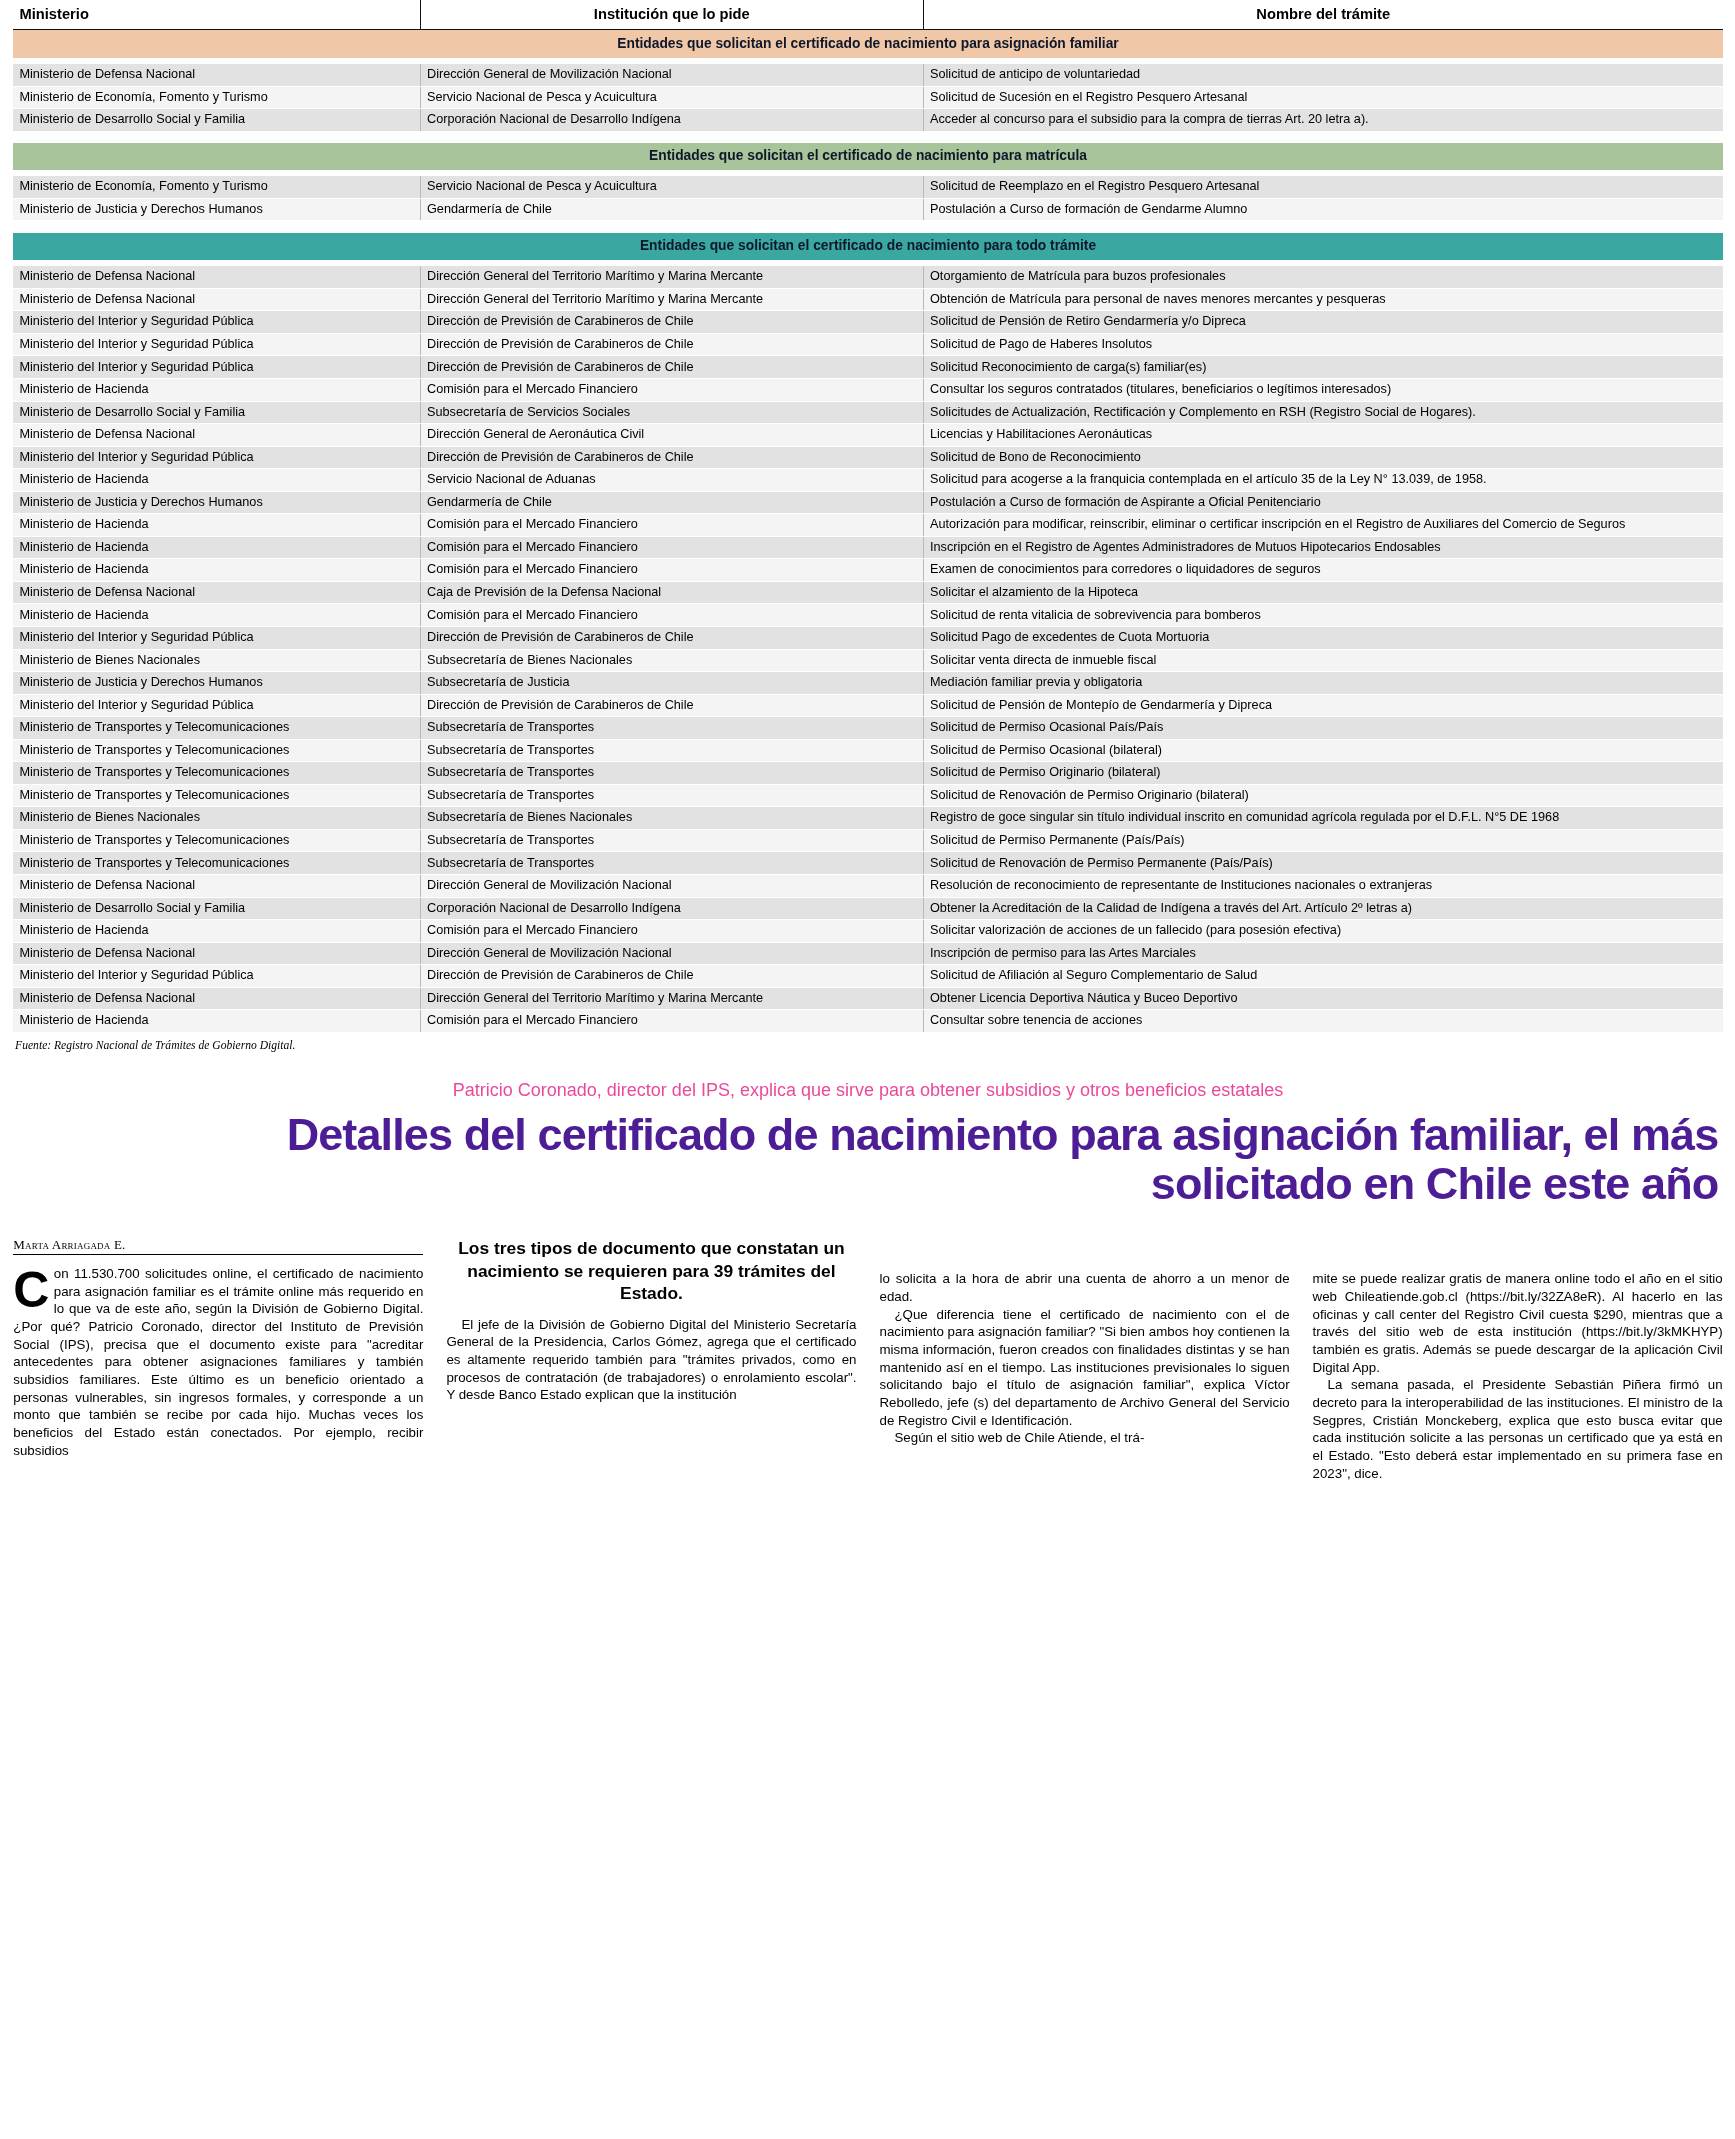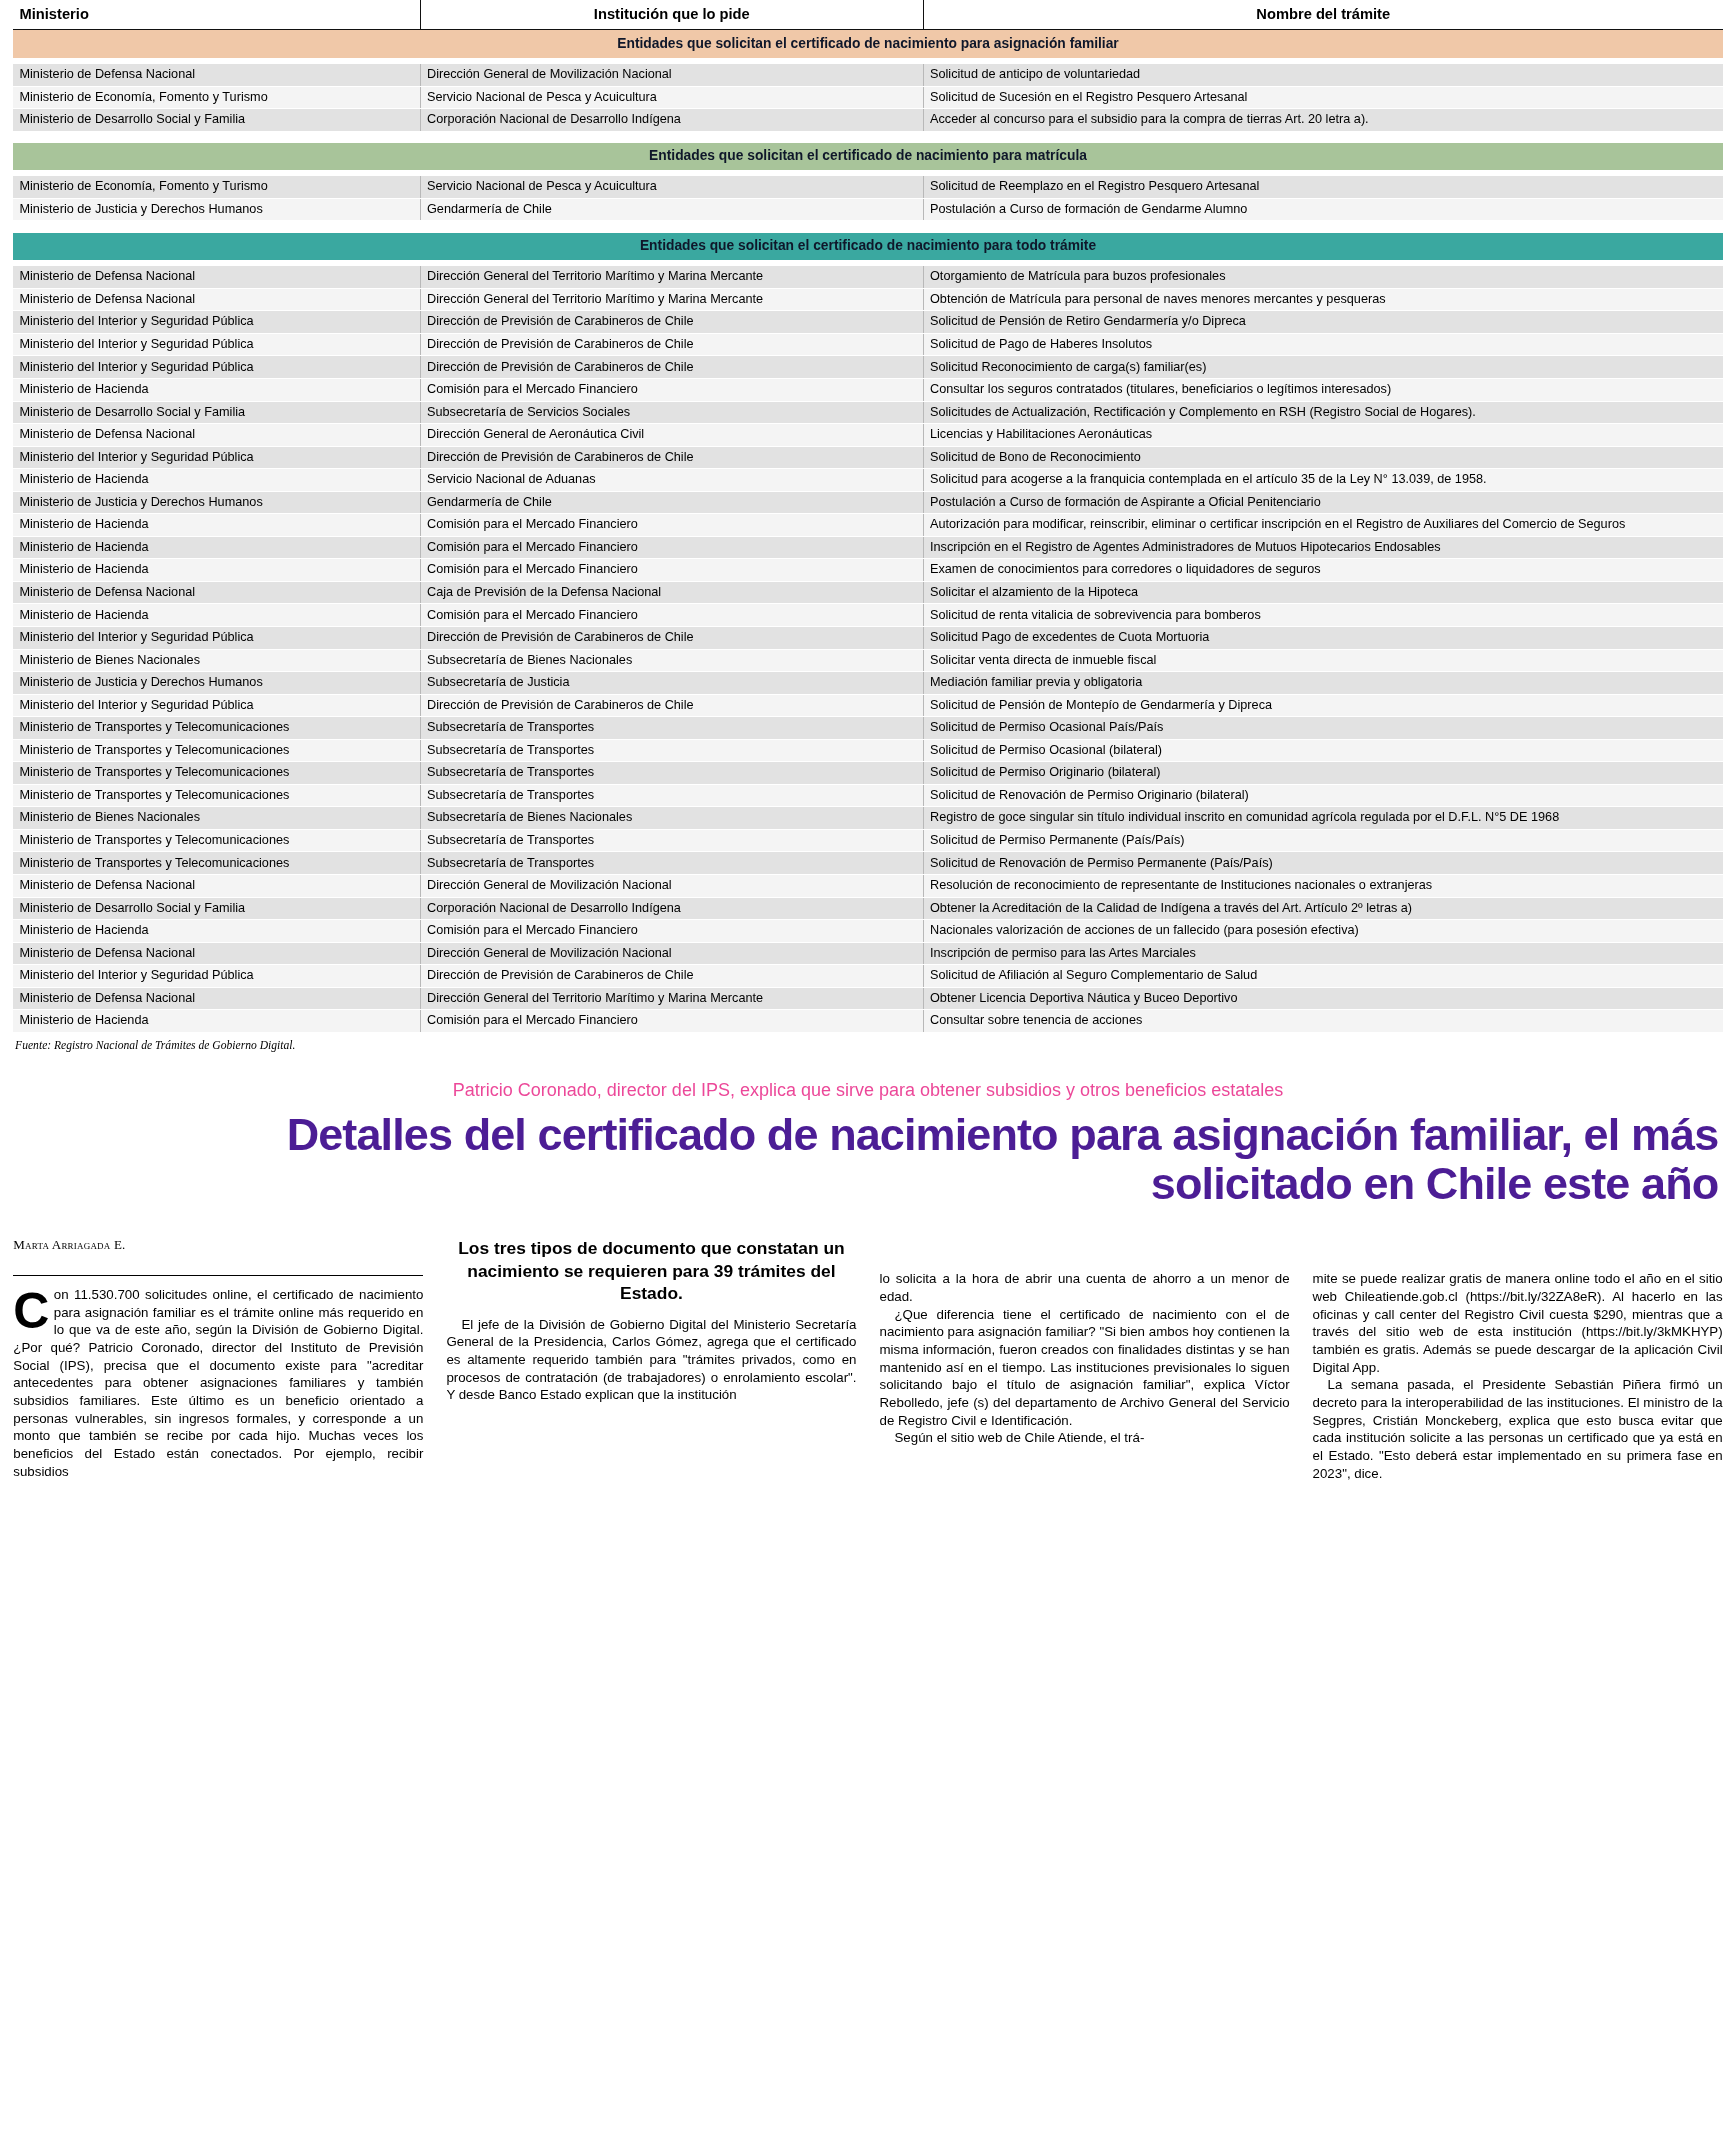--- a/index.html
+++ b/index.html
@@ -91,21 +91,21 @@
     line-height: 1.33;
     text-align: justify;
     font-family: "Liberation Sans", sans-serif;
     text-indent: 15px;
   }
   .col p.noind { text-indent: 0; }
 
   .byline {
     font-size: 13px;
     letter-spacing: 0.2px;
-    padding-bottom: 22px;
+    padding-bottom: 1px;
     border-bottom: 0.9px solid #000;
     margin-bottom: 9.8px;
     font-variant: small-caps;
     font-family: "Liberation Serif", serif;
   }
   .deck {
     font-size: 17.4px;
     font-weight: bold;
     text-align: center;
     line-height: 1.28;
@@ -332,21 +332,21 @@
           <td class="sep">Resolución de reconocimiento de representante de Instituciones nacionales o extranjeras</td>
         </tr>
         <tr class="data odd">
           <td>Ministerio de Desarrollo Social y Familia</td>
           <td class="sep">Corporación Nacional de Desarrollo Indígena</td>
           <td class="sep">Obtener la Acreditación de la Calidad de Indígena a través del Art. Artículo 2º  letras  a)</td>
         </tr>
         <tr class="data even">
           <td>Ministerio de Hacienda</td>
           <td class="sep">Comisión para el Mercado Financiero</td>
-          <td class="sep">Nacionales valorización de acciones de un fallecido (para posesión efectiva)</td>
+          <td class="sep">Solicitar valorización de acciones de un fallecido (para posesión efectiva)</td>
         </tr>
         <tr class="data odd">
           <td>Ministerio de Defensa Nacional</td>
           <td class="sep">Dirección General de Movilización Nacional</td>
           <td class="sep">Inscripción de permiso para las Artes Marciales</td>
         </tr>
         <tr class="data even">
           <td>Ministerio del Interior y Seguridad Pública</td>
           <td class="sep">Dirección de Previsión de Carabineros de Chile</td>
           <td class="sep">Solicitud de Afiliación al Seguro Complementario de Salud</td>

